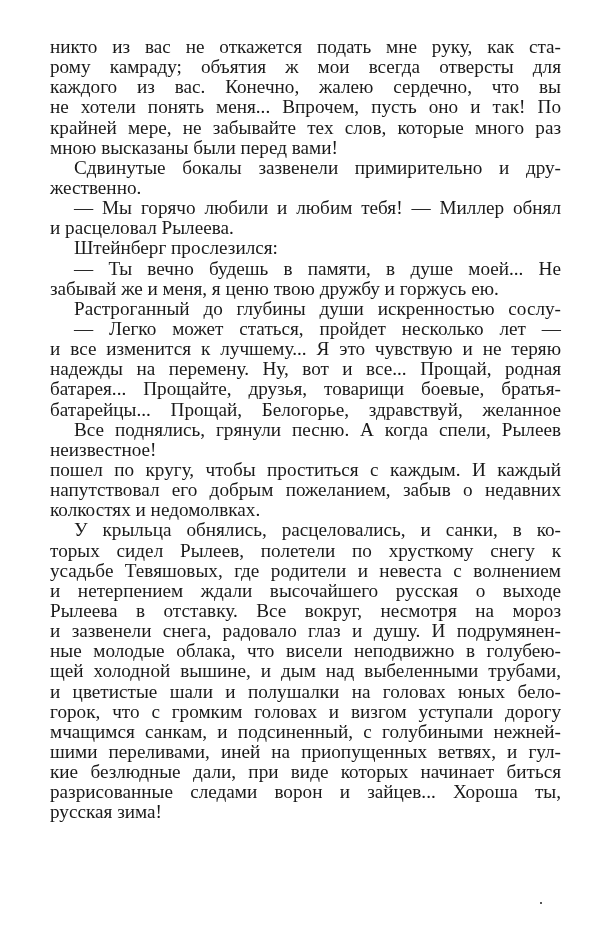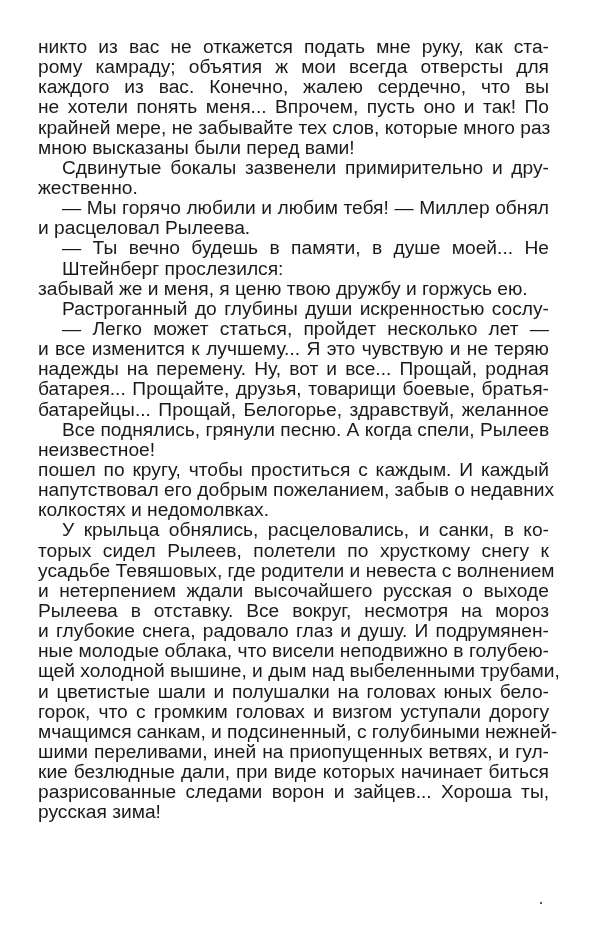--- a/index.html
+++ b/index.html
@@ -1,22 +1,22 @@
 <!DOCTYPE html>
 <html><head>
 <meta charset="utf-8">
 <style>
   html, body { margin: 0; padding: 0; background: #ffffff; }
   body { width: 600px; height: 951px; position: relative; overflow: hidden; }
   .page {
     position: absolute;
-    left: 38px;
+    left: 50px;
     top: 37px;
     width: 511px;
-    font-family: Liberation Sans, sans-serif;
+    font-family: Liberation Serif, serif;
     font-size: 19.2px;
     line-height: 20.15px;
     color: #1a1a1a;
   }
   .line {
     display: block;
     height: 20.15px;
     white-space: nowrap;
     text-align: justify;
     text-align-last: justify;
@@ -39,40 +39,40 @@
     <span class="line">никто из вас не откажется подать мне руку, как ста-</span>
     <span class="line">рому камраду; объятия ж мои всегда отверсты для</span>
     <span class="line">каждого из вас. Конечно, жалею сердечно, что вы</span>
     <span class="line">не хотели понять меня... Впрочем, пусть оно и так! По</span>
     <span class="line">крайней мере, не забывайте тех слов, которые много раз</span>
     <span class="line last">мною высказаны были перед вами!</span>
     <span class="line indent">Сдвинутые бокалы зазвенели примирительно и дру-</span>
     <span class="line last">жественно.</span>
     <span class="line indent">— Мы горячо любили и любим тебя! — Миллер обнял</span>
     <span class="line last">и расцеловал Рылеева.</span>
+    <span class="line indent last">Штейнберг прослезился:</span>
     <span class="line indent">— Ты вечно будешь в памяти, в душе моей... Не</span>
-    <span class="line indent last">Штейнберг прослезился:</span>
     <span class="line last">забывай же и меня, я ценю твою дружбу и горжусь ею.</span>
     <span class="line indent">Растроганный до глубины души искренностью сослу-</span>
     <span class="line indent">— Легко может статься, пройдет несколько лет —</span>
     <span class="line">и все изменится к лучшему... Я это чувствую и не теряю</span>
     <span class="line">надежды на перемену. Ну, вот и все... Прощай, родная</span>
     <span class="line">батарея... Прощайте, друзья, товарищи боевые, братья-</span>
     <span class="line">батарейцы... Прощай, Белогорье, здравствуй, желанное</span>
     <span class="line indent">Все поднялись, грянули песню. А когда спели, Рылеев</span>
     <span class="line last">неизвестное!</span>
     <span class="line">пошел по кругу, чтобы проститься с каждым. И каждый</span>
     <span class="line">напутствовал его добрым пожеланием, забыв о недавних</span>
     <span class="line last">колкостях и недомолвках.</span>
     <span class="line indent">У крыльца обнялись, расцеловались, и санки, в ко-</span>
     <span class="line">торых сидел Рылеев, полетели по хрусткому снегу к</span>
     <span class="line">усадьбе Тевяшовых, где родители и невеста с волнением</span>
     <span class="line">и нетерпением ждали высочайшего русская о выходе</span>
     <span class="line">Рылеева в отставку. Все вокруг, несмотря на мороз</span>
-    <span class="line">и глубокие снега, радовало глаз и душу. И подрумянен-</span>
+    <span class="line">и зазвенели снега, радовало глаз и душу. И подрумянен-</span>
     <span class="line">ные молодые облака, что висели неподвижно в голубею-</span>
     <span class="line">щей холодной вышине, и дым над выбеленными трубами,</span>
     <span class="line">и цветистые шали и полушалки на головах юных бело-</span>
     <span class="line">горок, что с громким головах и визгом уступали дорогу</span>
     <span class="line">мчащимся санкам, и подсиненный, с голубиными нежней-</span>
     <span class="line">шими переливами, иней на приопущенных ветвях, и гул-</span>
     <span class="line">кие безлюдные дали, при виде которых начинает биться</span>
     <span class="line">разрисованные следами ворон и зайцев... Хороша ты,</span>
     <span class="line last">русская зима!</span>
   </div>

